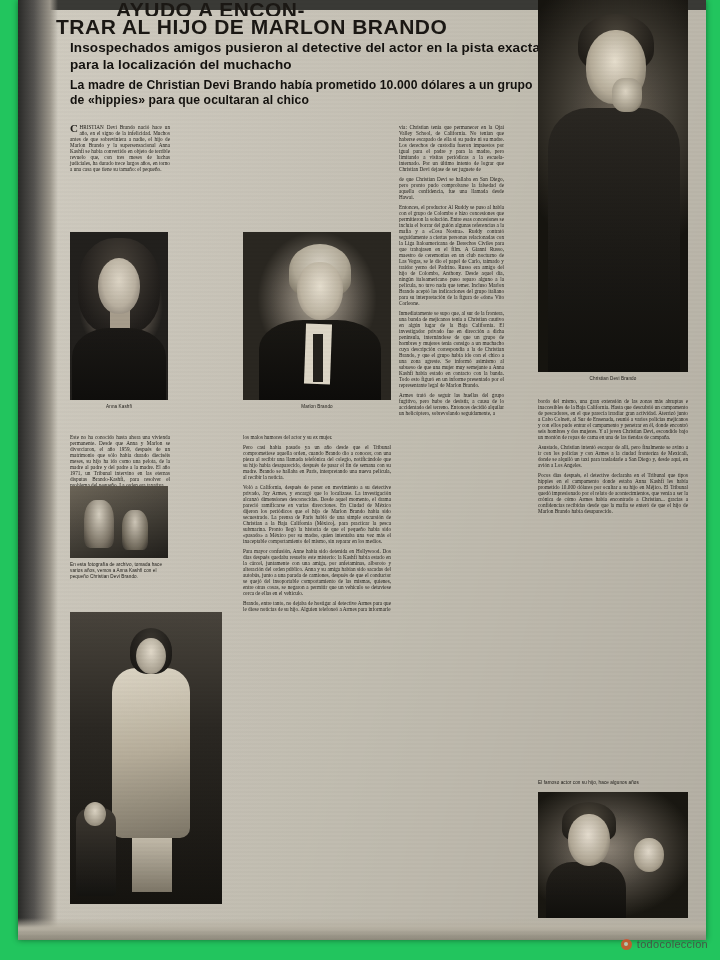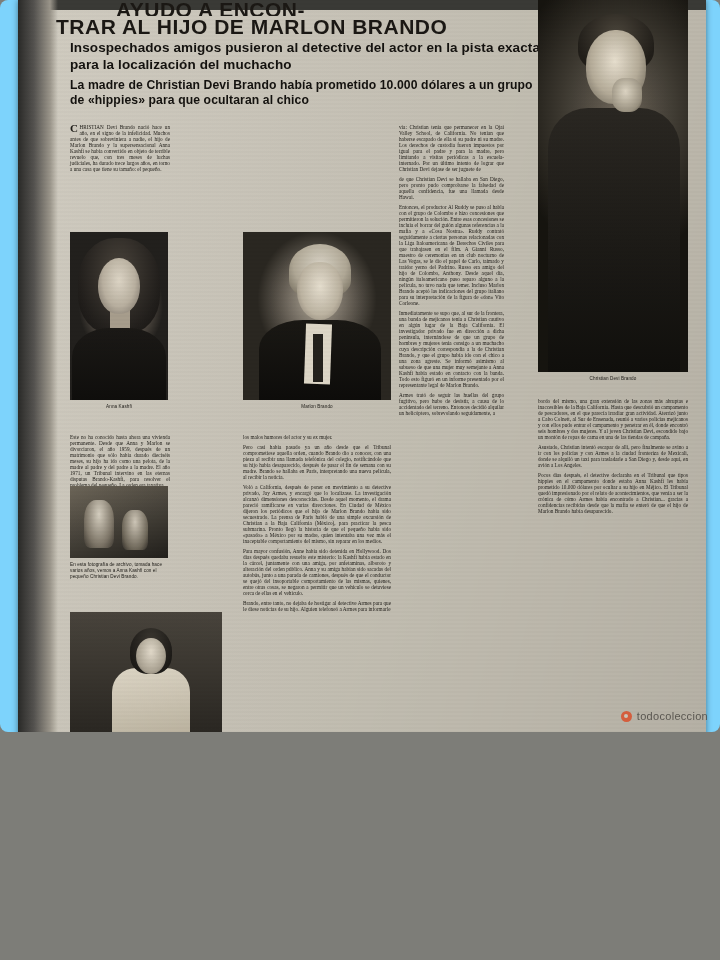--- a/index.html
+++ b/index.html
@@ -9,24 +9,23 @@
   }
   body {
     width: 720px;
     height: 960px;
     overflow: hidden;
     font-family: "Liberation Serif", serif;
   }
   #page {
     position: relative;
     width: 720px;
-    height: 732px;
-    background: #7dd3fc;
+    height: 960px;
+    background: #22c55e;
     overflow: hidden;
-    border-radius: 8px;
   }
   
   .paper {
     position: absolute;
     left: 18px;
     top: 0px;
     width: 688px;
     height: 940px;
     background: #cdc8bb;
     background-image:

